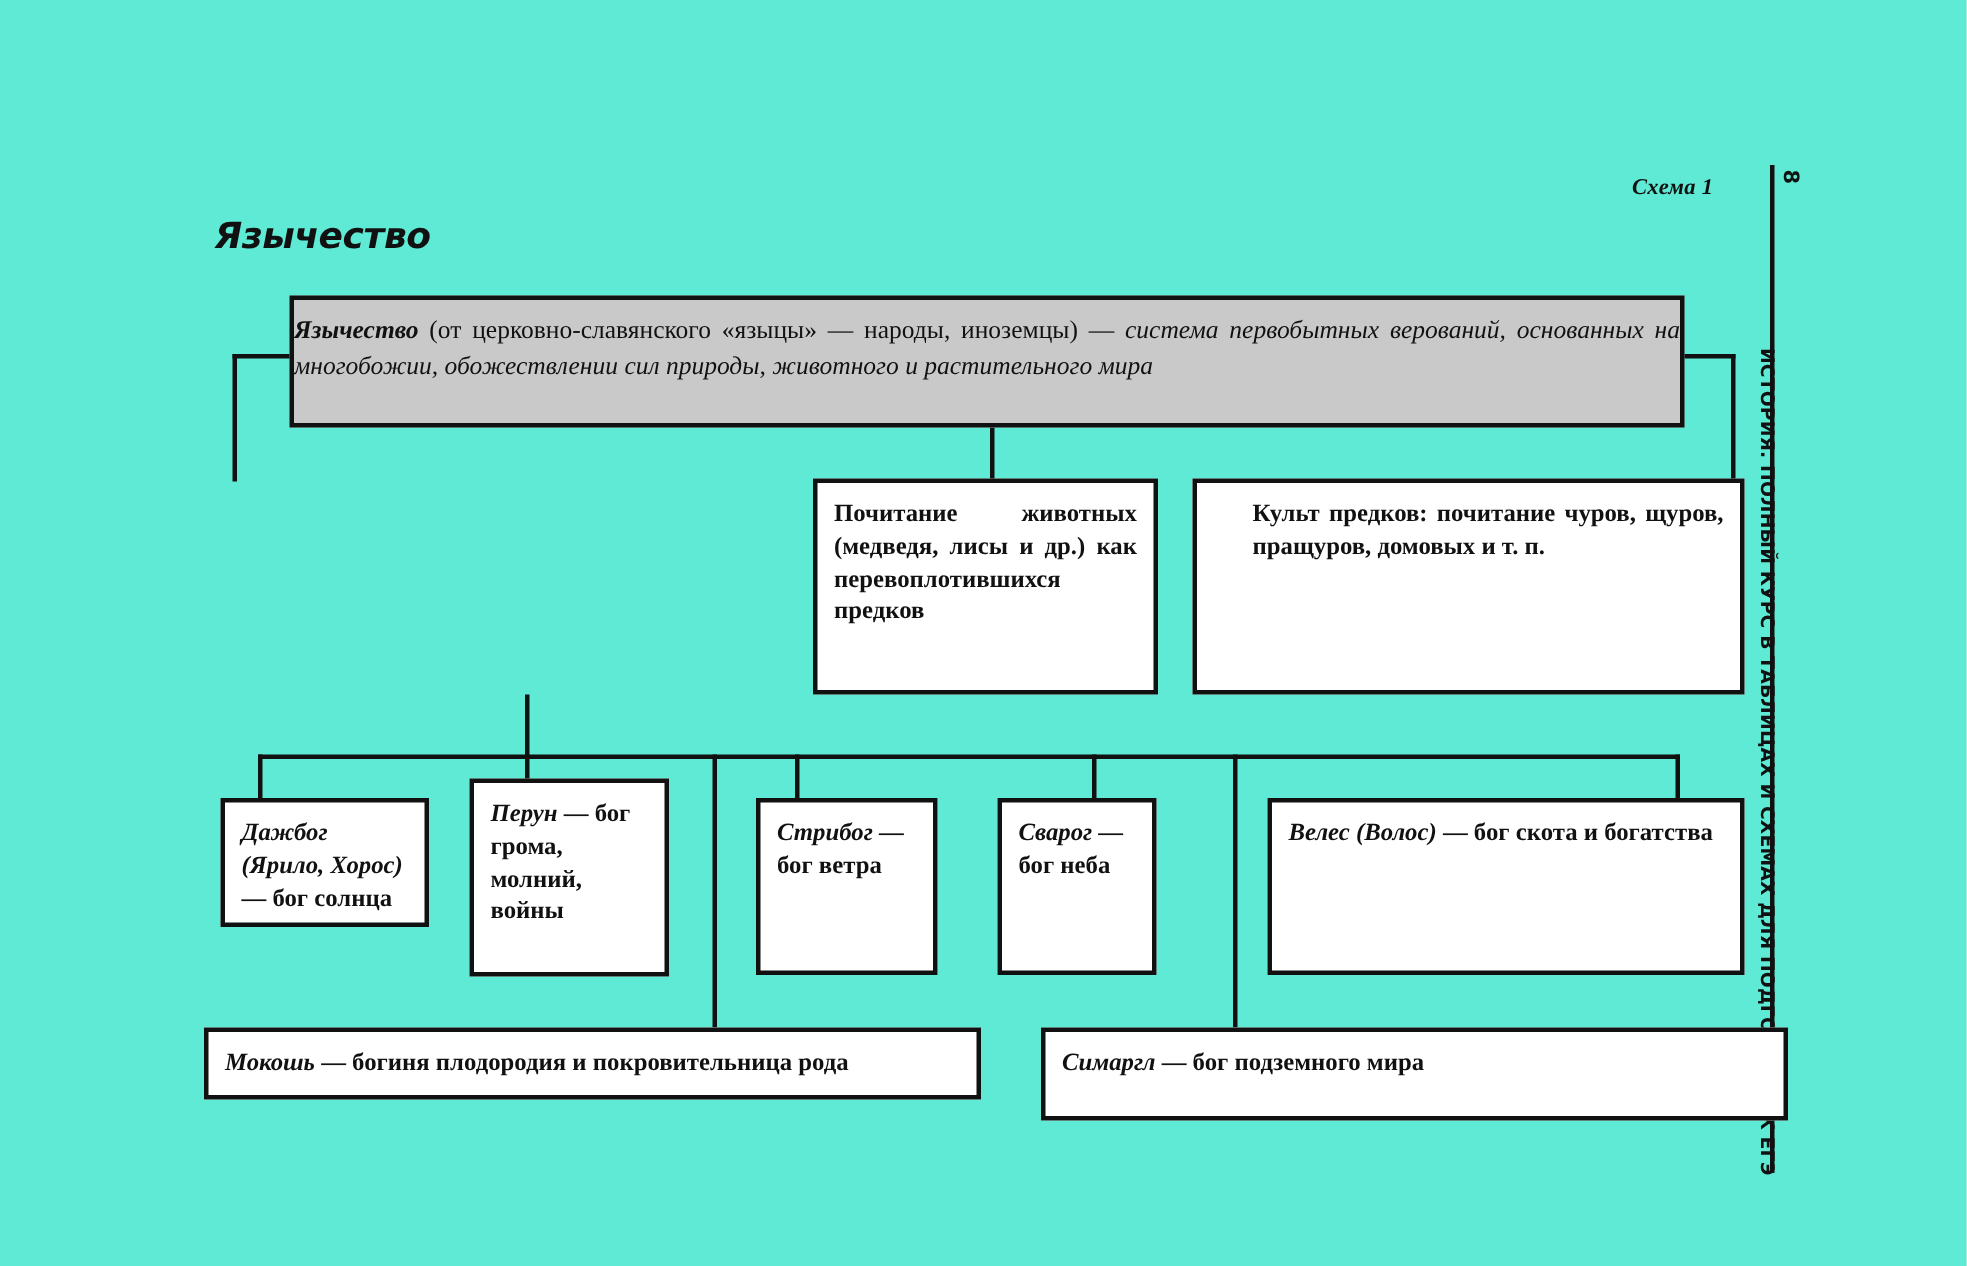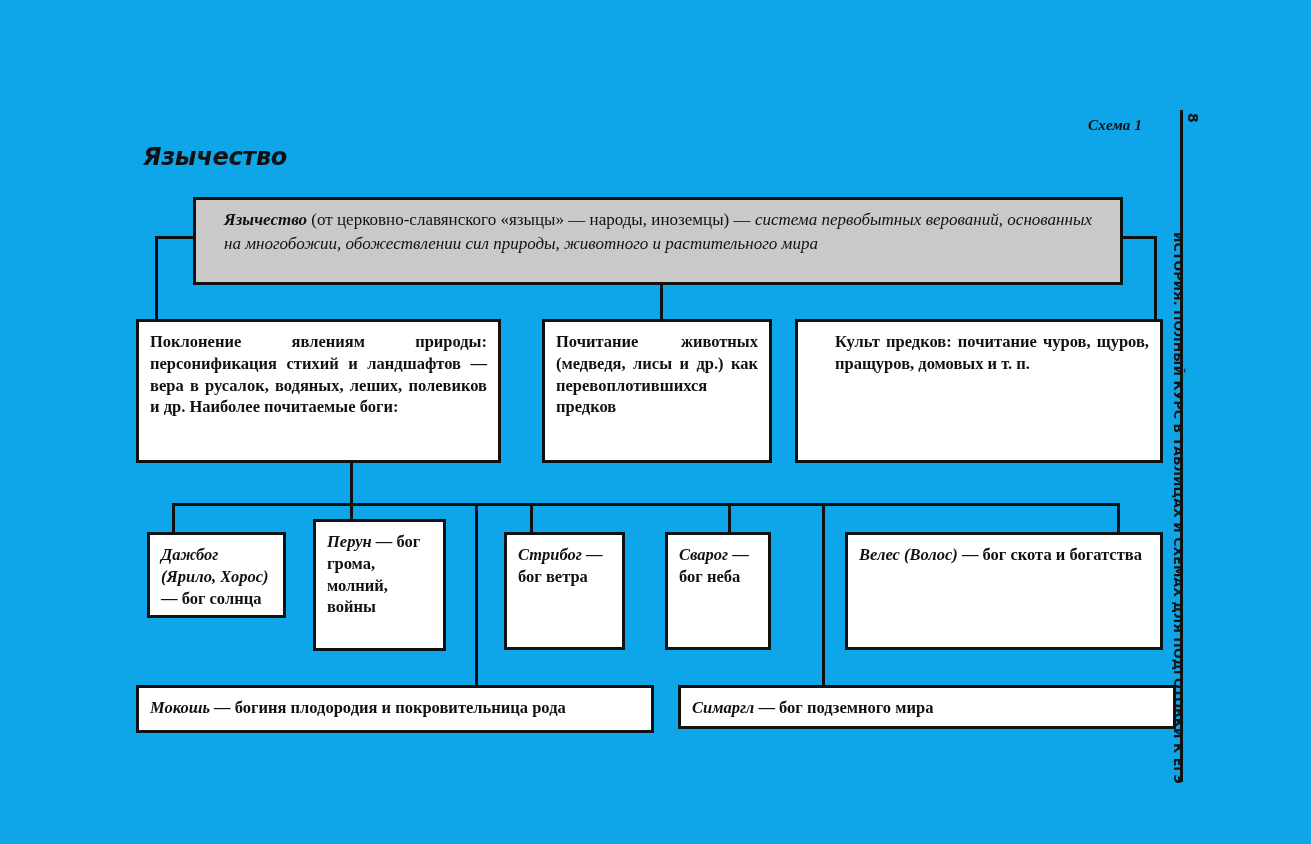--- a/index.html
+++ b/index.html
@@ -11,21 +11,21 @@
     width: 1311px;
     height: 844px;
     font-family: "Liberation Serif", "DejaVu Serif", serif;
     position: relative;
     overflow: hidden;
   }
   #page {
     position: relative;
     width: 1311px;
     height: 844px;
-    background: #0ea5e9;
+    background: #5eead4;
   }
 
   
   .scheme-label {
     position: absolute;
     left: 1088px;
     top: 117px;
     font-family: "Liberation Serif", "DejaVu Serif", serif;
     font-style: italic;
     font-weight: bold;
@@ -147,27 +147,24 @@
 
   <div class="ln v" style="left:172px; top:503px; height:31px;"></div>
   <div class="ln v" style="left:350px; top:503px; height:31px;"></div>
   <div class="ln v" style="left:530px; top:503px; height:31px;"></div>
   <div class="ln v" style="left:728px; top:503px; height:31px;"></div>
   <div class="ln v" style="left:1117px; top:503px; height:31px;"></div>
 
   <div class="ln v" style="left:475px; top:503px; height:182px;"></div>
   <div class="ln v" style="left:822px; top:503px; height:182px;"></div>
 
-  <div class="box gray just" style="left:193px; top:197px; width:930px; height:88px; font-size:17px; line-height:1.44; padding:8px 28px;">
+  <div class="box gray just" style="left:193px; top:197px; width:930px; height:88px; font-size:17px; line-height:1.44; padding:8px 0;">
     <span class="lead">Язычество</span><span> (от церковно-славянского «языцы» — народы, иноземцы) — </span><span class="ital">система первобытных верований, основанных на многобожии, обожествлении сил природы, животного и растительного мира</span>
   </div>
 
-  <div class="box just" style="left:136px; top:319px; width:365px; height:144px;">
-    <span class="txt">Поклонение явлениям природы: персонификация стихий и ландшафтов — вера в русалок, водяных, леших, полевиков и др. Наиболее почитаемые боги:</span>
-  </div>
 
   <div class="box just" style="left:542px; top:319px; width:230px; height:144px;">
     <span class="txt">Почитание животных (медведя, лисы и др.) как перевоплотившихся предков</span>
   </div>
 
   <div class="box just" style="left:795px; top:319px; width:368px; height:144px;padding-left:37px;">
     <span class="txt">Культ предков: почитание чуров, щуров, пращуров, домовых и т. п.</span>
   </div>
 
   <div class="box" style="left:147px; top:532px; width:139px; height:86px;">
@@ -187,17 +184,17 @@
   </div>
 
   <div class="box" style="left:845px; top:532px; width:318px; height:118px;">
     <span class="lead">Велес (Волос)</span><span> — бог скота и богатства</span>
   </div>
 
   <div class="box just" style="left:136px; top:685px; width:518px; height:48px;">
     <span class="lead">Мокошь</span><span> — богиня плодородия и покровительница рода</span>
   </div>
 
-  <div class="box" style="left:678px; top:685px; width:498px; height:44px;">
+  <div class="box" style="left:694px; top:685px; width:498px; height:62px;">
     <span class="lead">Симаргл</span><span> — бог подземного мира</span>
   </div>
 
 </div>
 
 </body></html>

